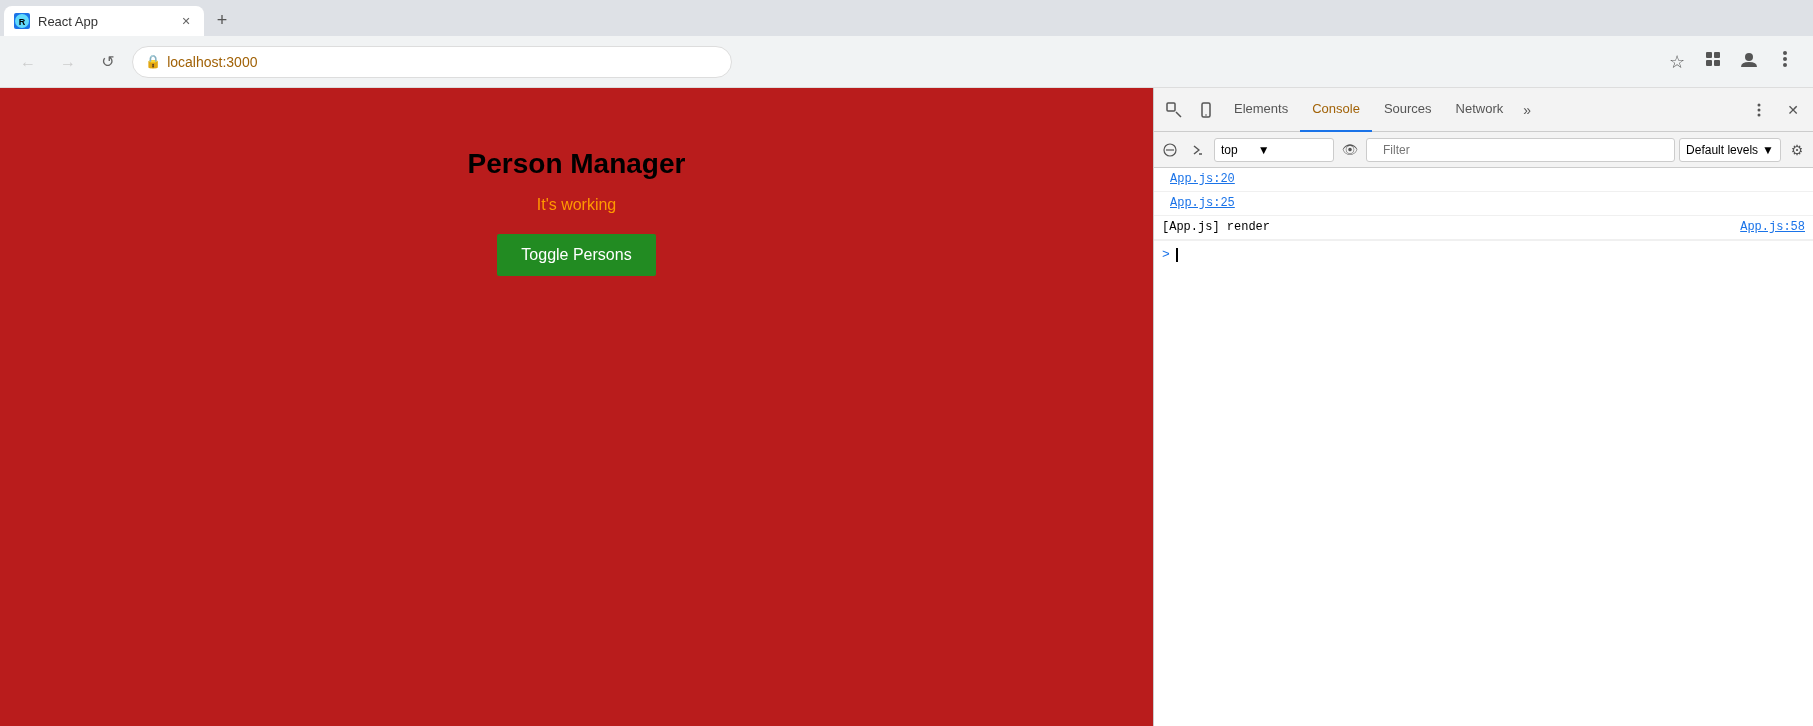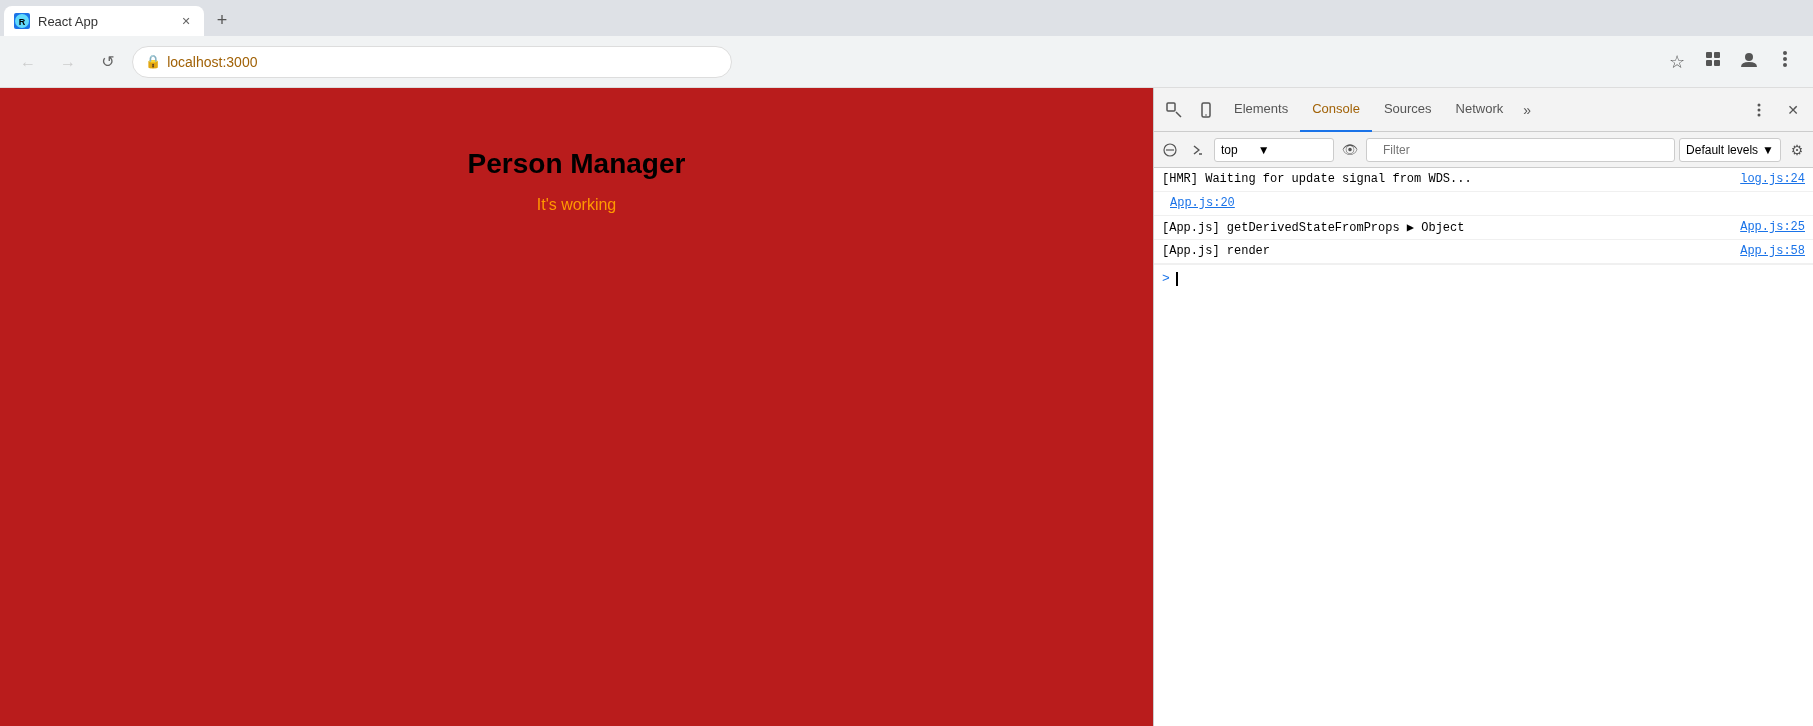--- a/index.html
+++ b/index.html
@@ -461,20 +461,21 @@
         </span>
       </div>
     </div>
   </div>
 
   <div class="content-area">
 
     <div class="page-content">
       <h1 class="page-title">Person Manager</h1>
       <p class="page-subtitle">It's working</p>
+      <button class="toggle-btn">Toggle Persons</button>
     </div>
 
     <div class="devtools-panel">
 
       <div class="devtools-header">
         <div class="devtools-icon-btn">
           <svg width="16" height="16" viewBox="0 0 16 16" fill="none">
             <rect x="1" y="1" width="8" height="8" rx="1" stroke="#555" stroke-width="1.5" fill="none"></rect>
             <path d="M10 10 L15 15" stroke="#555" stroke-width="1.5"></path>
           </svg>
@@ -539,28 +540,23 @@
           <span>Default levels</span>
           <span>▼</span>
         </div>
         <div class="settings-btn">
           <span>⚙</span>
         </div>
       </div>
 
       <div class="console-output">
         <div class="console-entry">
-          <span class="console-message">[HMR] Waiting for update signal from WDS...</span>
-          <span class="console-source">log.js:24</span>
+          <span class="console-source">App.js:20</span>
         </div>
         <div class="console-entry">
-          <span class="console-source">App.js:20</span>
-        </div>
-        <div class="console-entry">
-          <span class="console-message">[App.js] getDerivedStateFromProps ▶ Object</span>
           <span class="console-source">App.js:25</span>
         </div>
         <div class="console-entry">
           <span class="console-message">[App.js] render</span>
           <span class="console-source">App.js:58</span>
         </div>
         <div class="console-input-area">
           <span class="console-prompt">&gt;</span>
           <span class="console-cursor"></span>
         </div>

